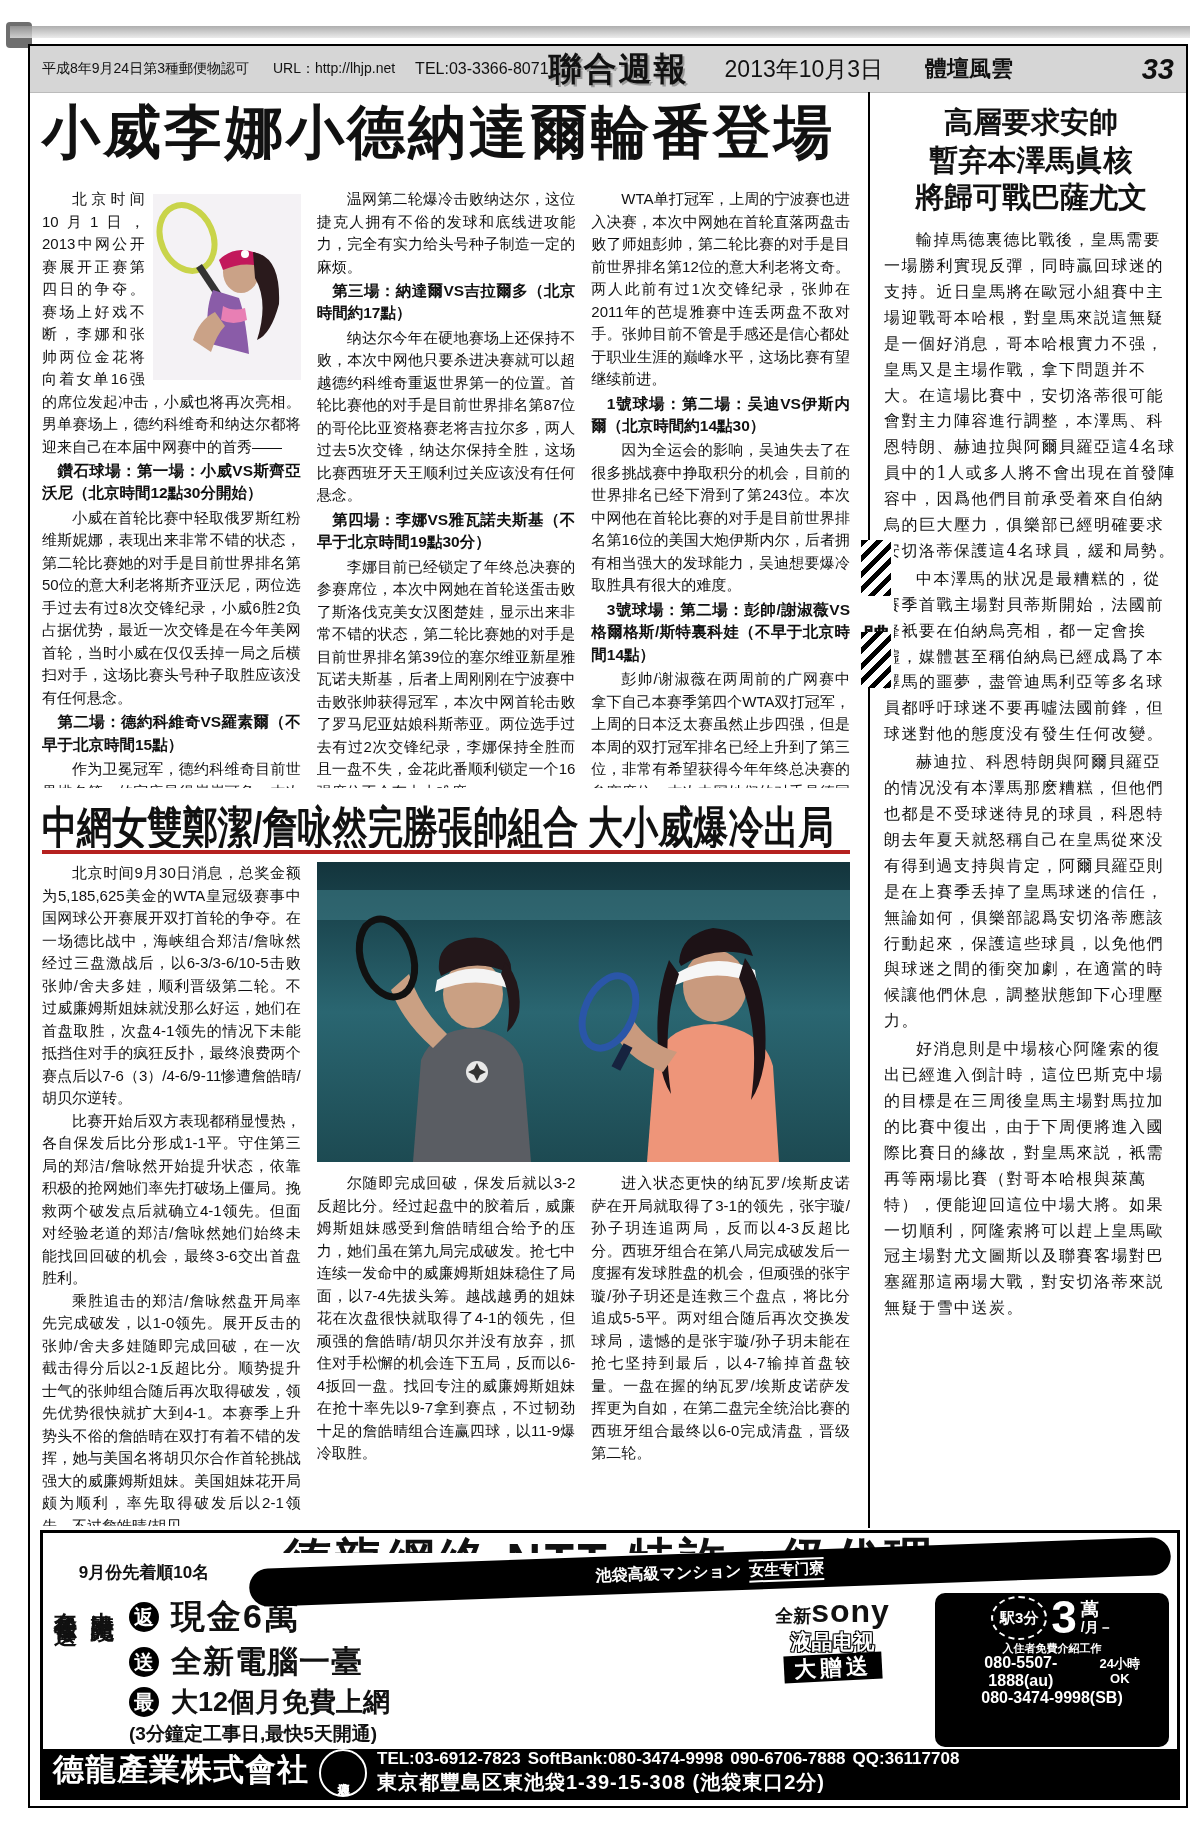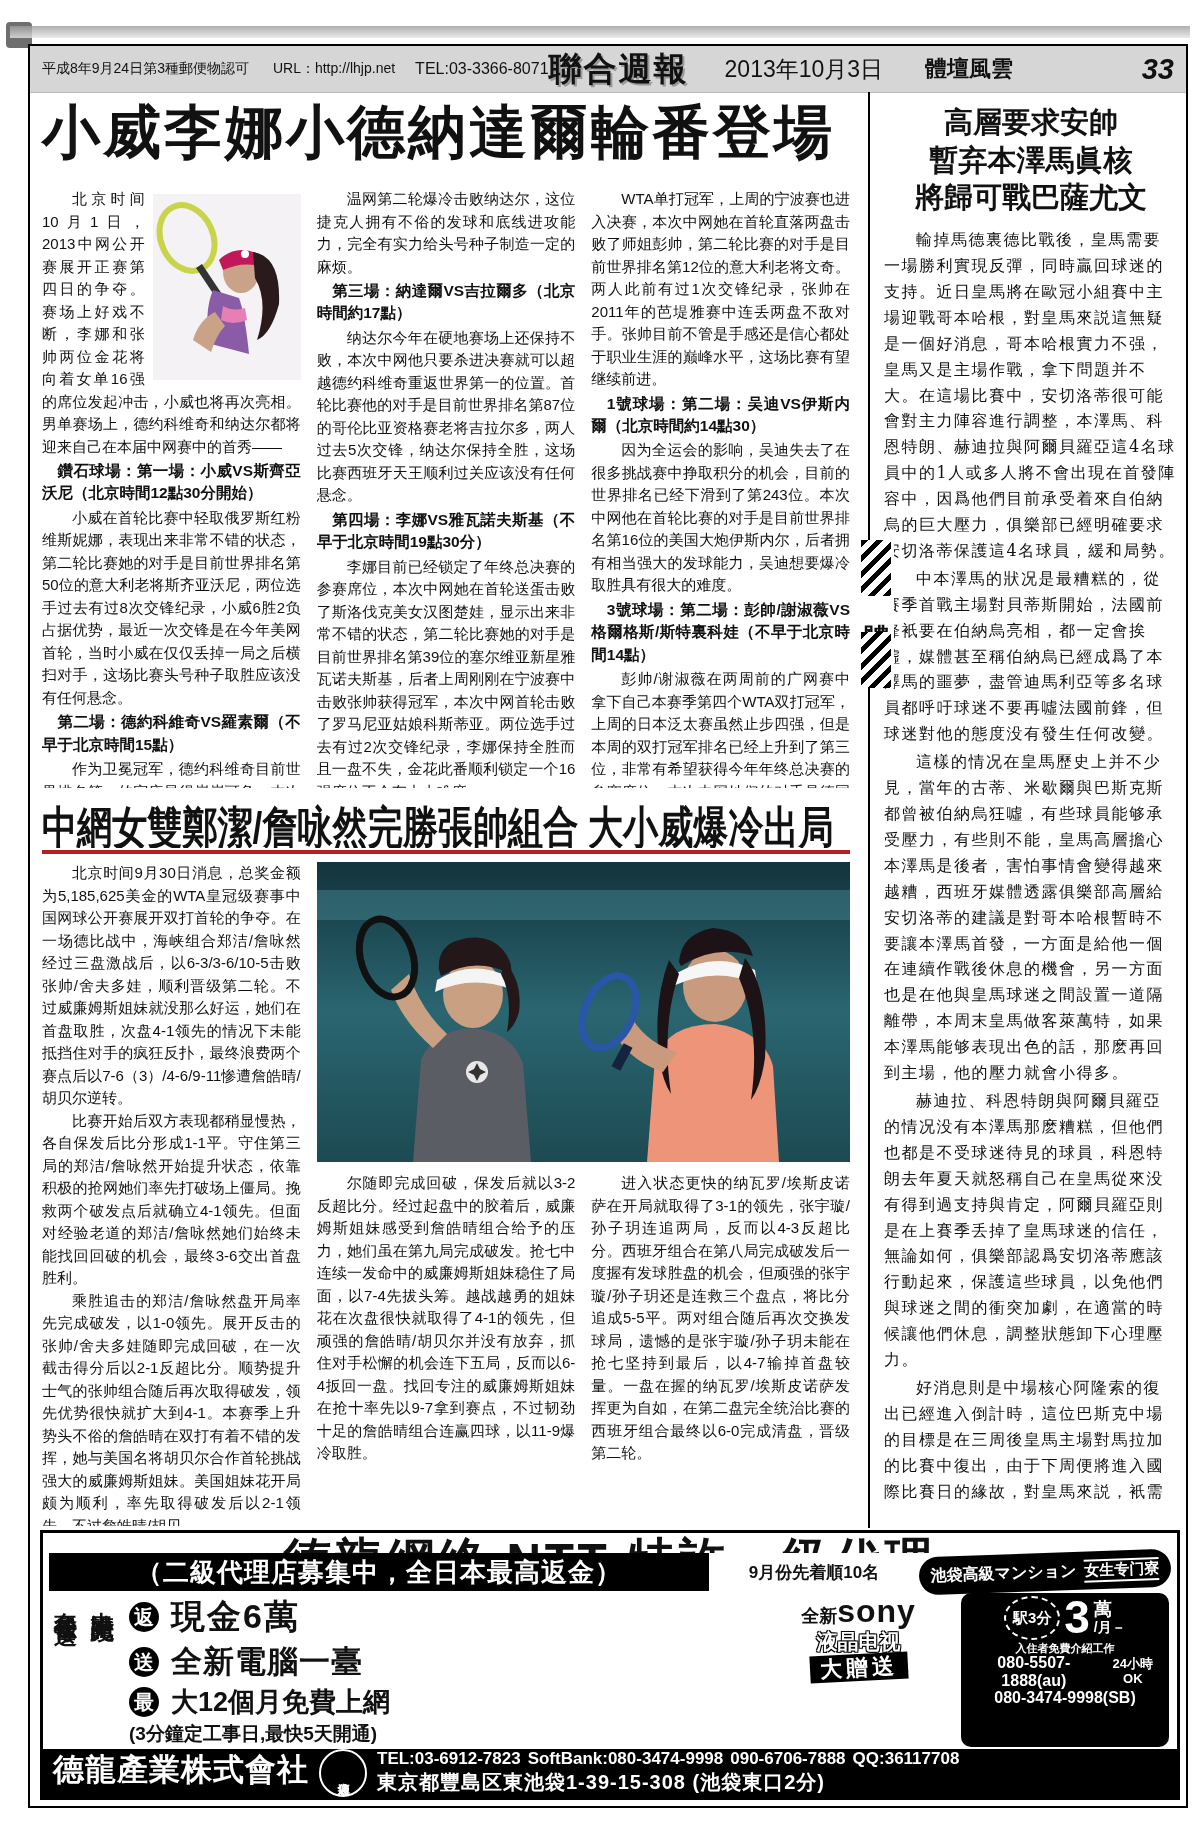--- a/index.html
+++ b/index.html
@@ -75,21 +75,21 @@
   .ot1{font-size:34px;font-weight:900;letter-spacing:2px;}
   .ot2{font-size:31px;font-weight:900;letter-spacing:1px;}
   .ot3{font-size:27px;font-weight:900;}
   .onote{font-size:19px;font-weight:900;margin-top:1px;}
   .promo{flex:0 0 185px;text-align:center;line-height:1.15;}
   .promo .brand{font-size:32px;font-weight:900;letter-spacing:1px;}
   .promo .brandpre{font-size:18px;font-weight:900;}
   .promo .lcd{font-size:21px;font-weight:900;color:#fff;text-shadow:-1px -1px 0 #000,1px -1px 0 #000,-1px 1px 0 #000,1px 1px 0 #000;}
   .promo .gift{display:inline-block;background:#000;color:#fff;font-size:22px;font-weight:900;
     padding:1px 10px;transform:rotate(-3deg);letter-spacing:4px;}
-  .housing{flex:0 0 192px;background:#000;color:#fff;border-radius:10px;padding:3px 8px;
+  .housing{flex:0 0 192px;background:#000;color:#fff;border-radius:10px;padding:3px 21px;
     text-align:center;line-height:1.1;}
   .hrow{display:flex;align-items:center;justify-content:center;gap:4px;}
   .starburst{width:52px;height:40px;border:2px dashed #fff;border-radius:50%;display:flex;
     align-items:center;justify-content:center;font-size:15px;font-weight:900;}
   .hprice{font-size:46px;font-weight:900;line-height:.95;}
   .hunit{display:flex;flex-direction:column;align-items:flex-start;font-weight:900;}
   .hunit .u1{font-size:18px;}
   .hunit .u2{font-size:14px;}
   .hwork{font-size:11px;font-weight:900;margin-top:2px;}
   .hphone{font-size:16px;font-weight:900;}
@@ -224,31 +224,29 @@
         <span>將歸可戰巴薩尤文</span>
       </h2>
       <div class="sb-banner">
         <div class="stripe"></div>
         <span class="sb-banner-text">體壇風雲</span>
         <div class="stripe"></div>
       </div>
       <div class="sb-body">
           <p class="para">輸掉馬德裏德比戰後，皇馬需要一場勝利實現反彈，同時贏回球迷的支持。近日皇馬將在歐冠小組賽中主場迎戰哥本哈根，對皇馬來説這無疑是一個好消息，哥本哈根實力不强，皇馬又是主場作戰，拿下問題并不大。在這場比賽中，安切洛蒂很可能會對主力陣容進行調整，本澤馬、科恩特朗、赫迪拉與阿爾貝羅亞這4名球員中的1人或多人將不會出現在首發陣容中，因爲他們目前承受着來自伯納烏的巨大壓力，俱樂部已經明確要求安切洛蒂保護這4名球員，緩和局勢。</p>
           <p class="para">中本澤馬的狀况是最糟糕的，從賽季首戰主場對貝蒂斯開始，法國前鋒衹要在伯納烏亮相，都一定會挨噓，媒體甚至稱伯納烏已經成爲了本澤馬的噩夢，盡管迪馬利亞等多名球員都呼吁球迷不要再噓法國前鋒，但球迷對他的態度没有發生任何改變。</p>
-          <p class="para">這樣的情况在皇馬歷史上并不少見，當年的古蒂、米歇爾與巴斯克斯都曾被伯納烏狂噓，有些球員能够承受壓力，有些則不能，皇馬高層擔心本澤馬是後者，害怕事情會變得越來越糟，西班牙媒體透露俱樂部高層給安切洛蒂的建議是對哥本哈根暫時不要讓本澤馬首發，一方面是給他一個在連續作戰後休息的機會，另一方面也是在他與皇馬球迷之間設置一道隔離帶，本周末皇馬做客萊萬特，如果本澤馬能够表現出色的話，那麽再回到主場，他的壓力就會小得多。</p>
           <p class="para">赫迪拉、科恩特朗與阿爾貝羅亞的情况没有本澤馬那麽糟糕，但他們也都是不受球迷待見的球員，科恩特朗去年夏天就怒稱自己在皇馬從來没有得到過支持與肯定，阿爾貝羅亞則是在上賽季丢掉了皇馬球迷的信任，無論如何，俱樂部認爲安切洛蒂應該行動起來，保護這些球員，以免他們與球迷之間的衝突加劇，在適當的時候讓他們休息，調整狀態卸下心理壓力。</p>
           <p class="para">好消息則是中場核心阿隆索的復出已經進入倒計時，這位巴斯克中場的目標是在三周後皇馬主場對馬拉加的比賽中復出，由于下周便將進入國際比賽日的緣故，對皇馬來説，衹需再等兩場比賽（對哥本哈根與萊萬特），便能迎回這位中場大將。如果一切順利，阿隆索將可以趕上皇馬歐冠主場對尤文圖斯以及聯賽客場對巴塞羅那這兩場大戰，對安切洛蒂來説無疑于雪中送炭。</p>
         </div>
     </div>
 
     <div class="ad">
       <div class="ad-head"><span class="ad-head-in">德龍網絡 NTT 特許一級代理</span></div>
 
       <div class="ad-row2">
-        <div class="ad-sub">（二級代理店募集中，全日本最高返金）</div>
         <div class="ad-promo-head">9月份先着順10名</div>
         <div class="ad-badge">
           <span class="b1">池袋高級マンション</span>
           <span class="b2">女生专门寮</span>
         </div>
       </div>
 
       <div class="ad-body">
         <div class="vlabels">
           <span class="vtext">套餐任你選</span>

